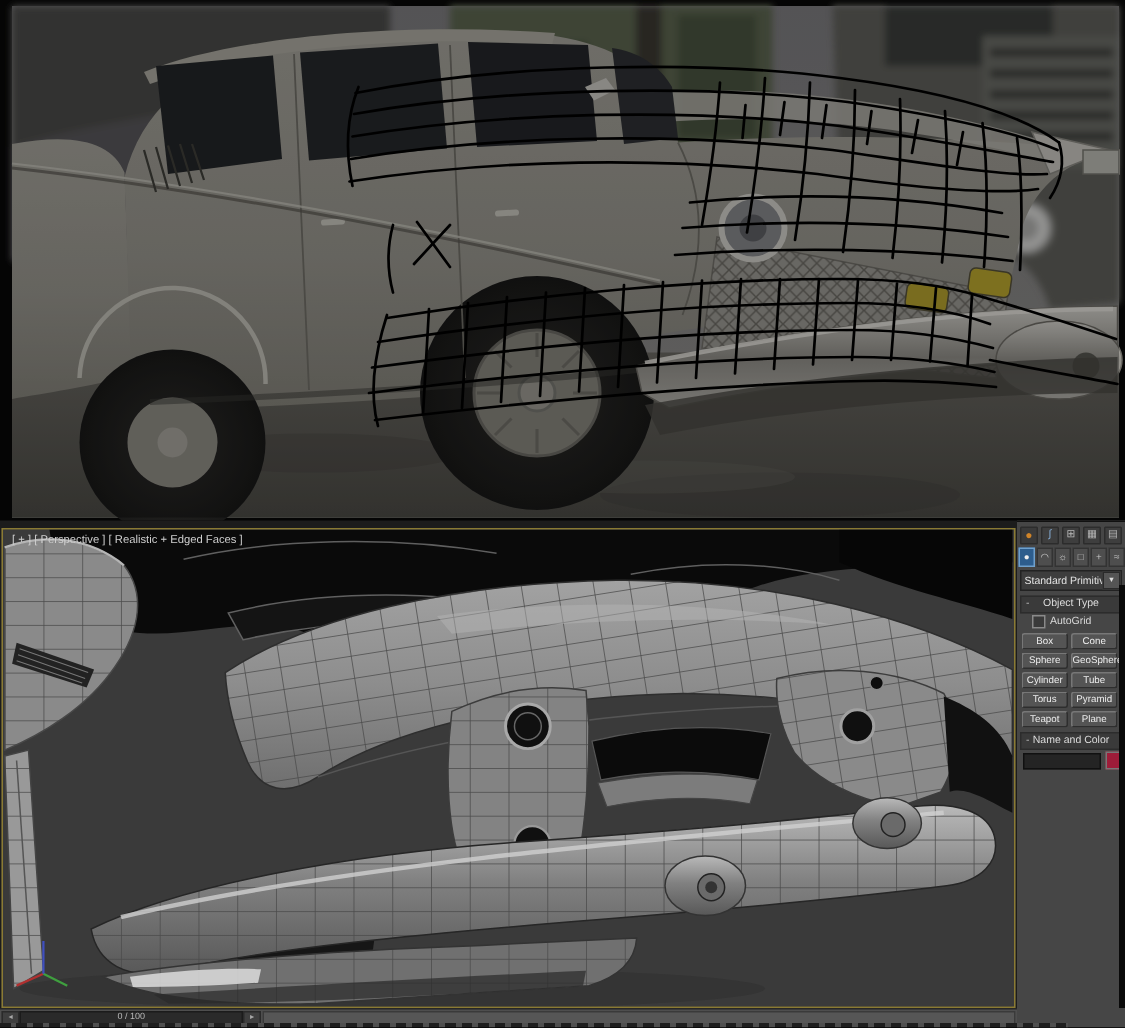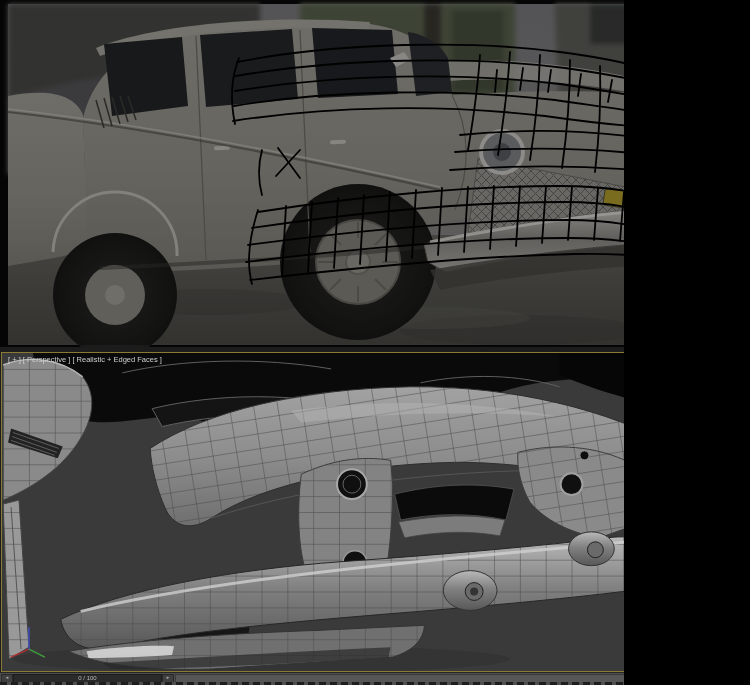--- a/index.html
+++ b/index.html
@@ -1,16 +1,16 @@
 <!DOCTYPE html>
 <html><head>
 <meta charset="utf-8">
 <style>
   html,body{margin:0;padding:0;background:#000;}
-  #app{position:relative;width:624px;height:685px;background:#000;overflow:hidden;
+  #app{position:relative;width:750px;height:685px;background:#000;overflow:hidden;
        font-family:"Liberation Sans","DejaVu Sans",sans-serif;-webkit-font-smoothing:none;}
   
   .photo-wrap{position:absolute;left:0;top:0;width:750px;height:347px;background:#050505;}
   .photo-wrap svg{position:absolute;left:0;top:0;}
   
   .max-ui{position:absolute;left:0;top:347px;width:750px;height:338px;background:#1c1c1c;}
   .viewport{position:absolute;left:1px;top:5px;width:674px;height:318px;
             border:1px solid #8a7a33;background:#3a3a3a;overflow:hidden;}
   .vp-label{position:absolute;left:6px;top:2px;font-size:7.5px;color:#cfcfcf;letter-spacing:0;z-index:5;cursor:default;}
   

